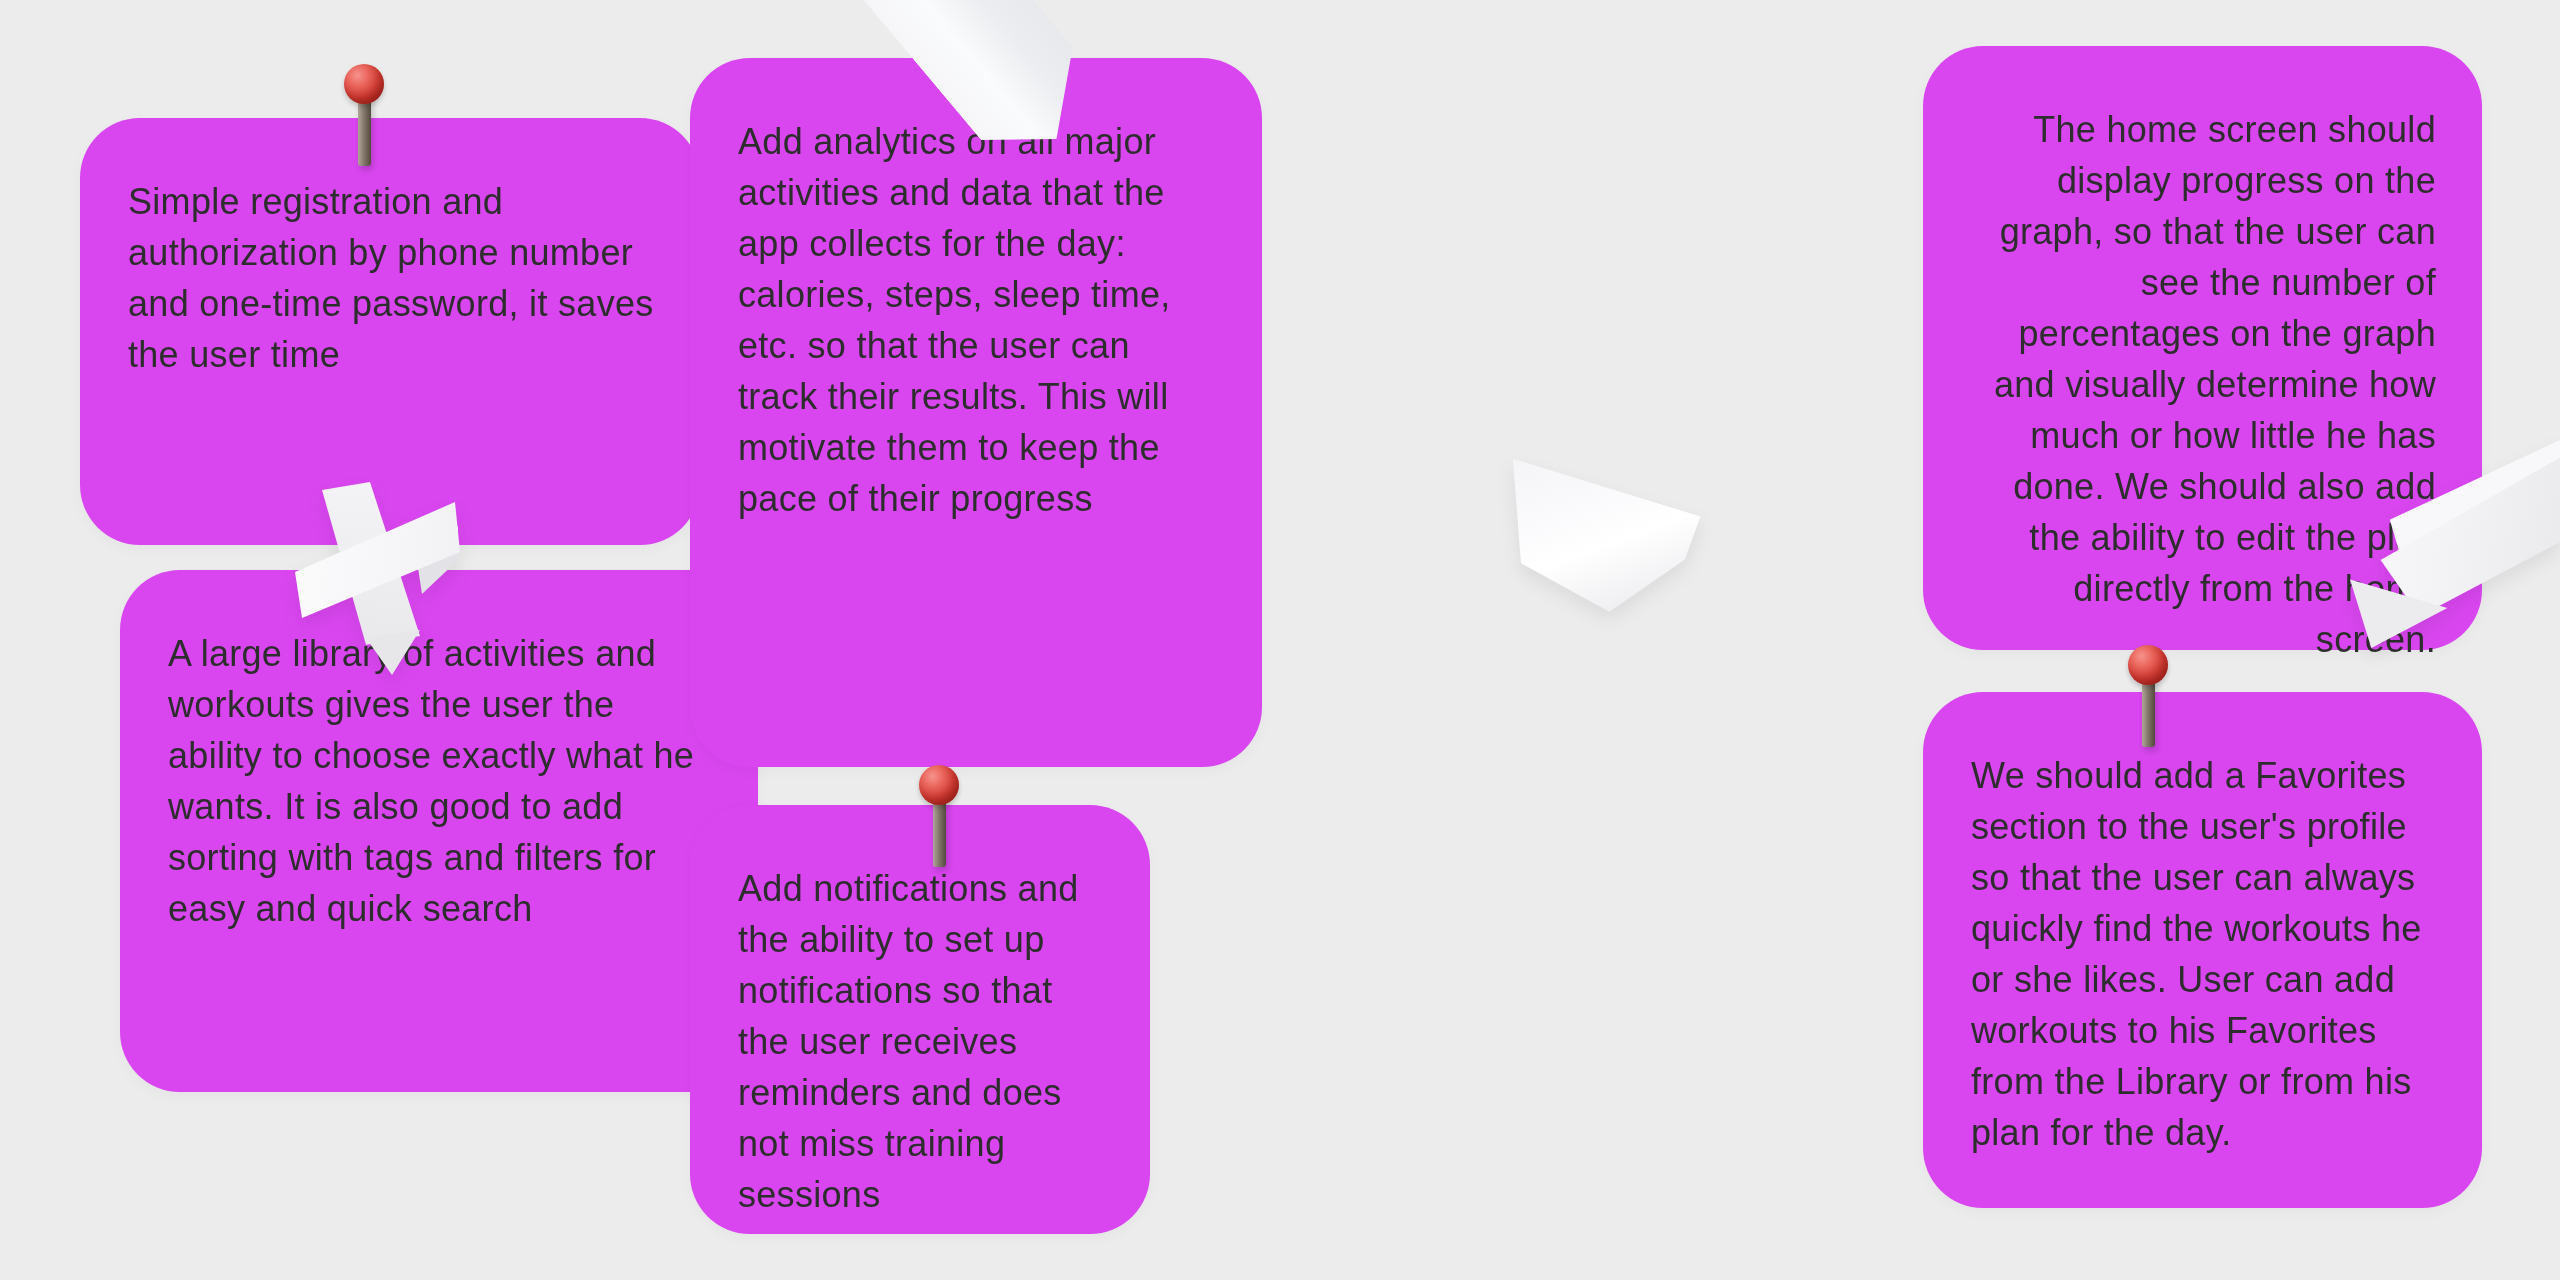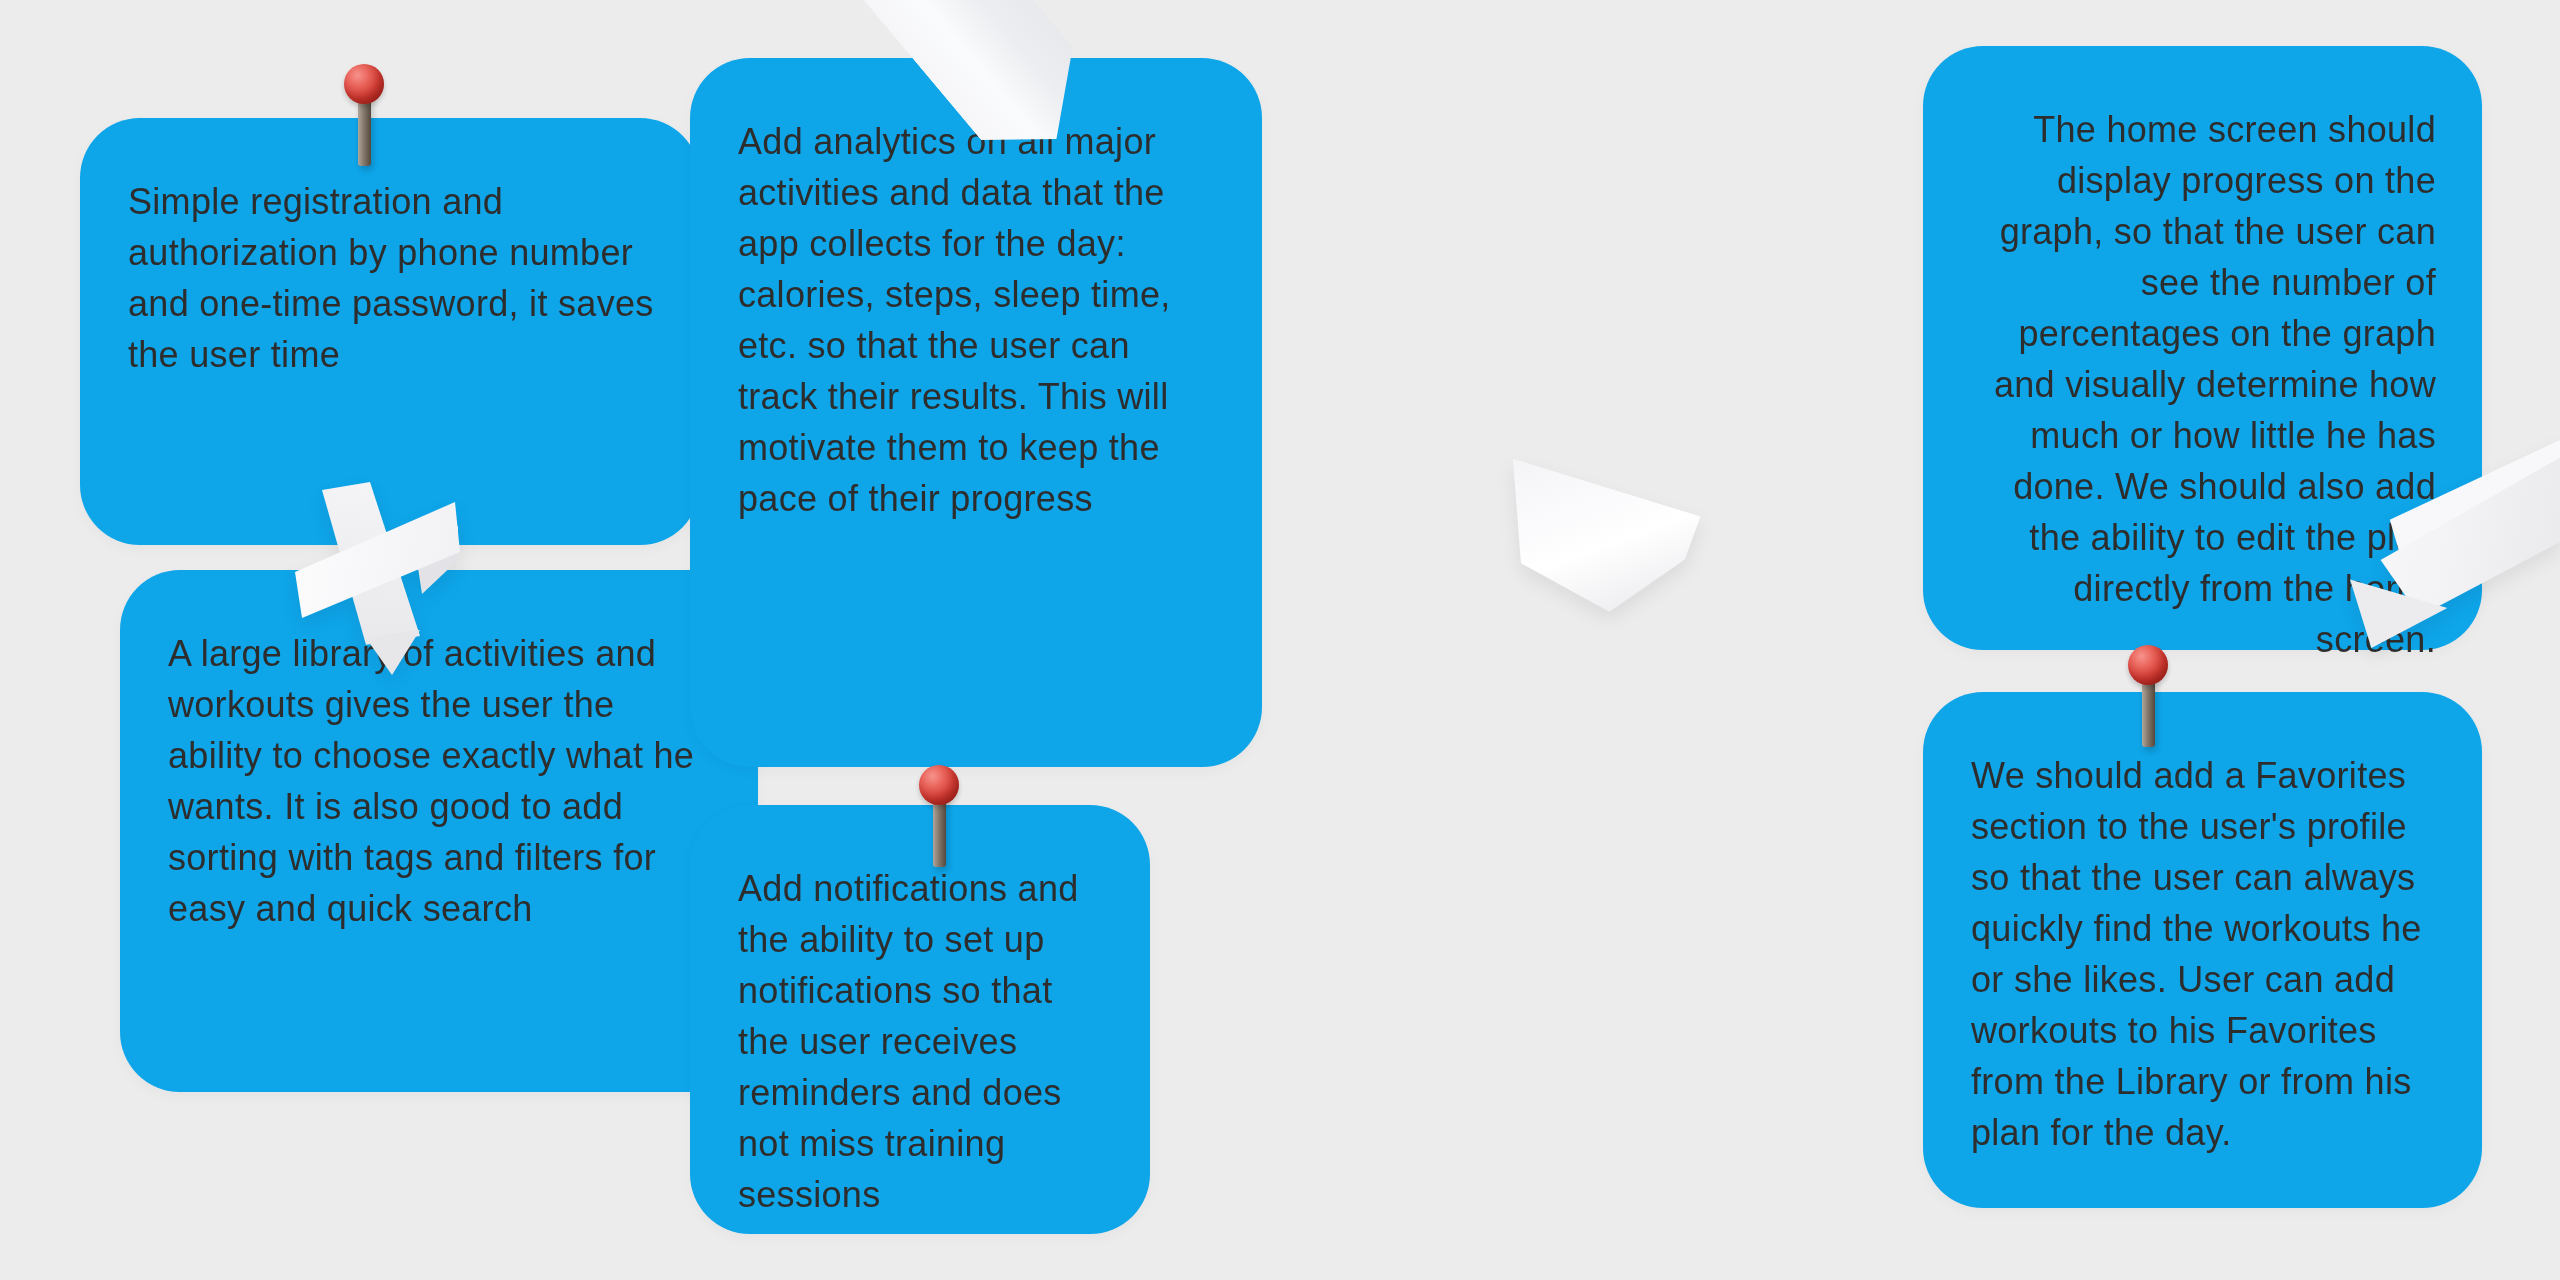--- a/index.html
+++ b/index.html
@@ -12,21 +12,21 @@
     font-family: "Liberation Sans", "DejaVu Sans", sans-serif;
   }
   .board {
     position: relative;
     width: 2560px;
     height: 1280px;
     background: #ececec;
   }
   .note {
     position: absolute;
-    background: #0ea5e9;
+    background: #d946ef;
     border-radius: 60px;
     box-shadow: 0 4px 14px rgba(0,0,0,0.035);
     box-sizing: border-box;
     padding: 58px 46px 40px 48px;
     z-index: 1;
   }
   .note-text {
     margin: 0;
     font-size: 36px;
     line-height: 51px;

